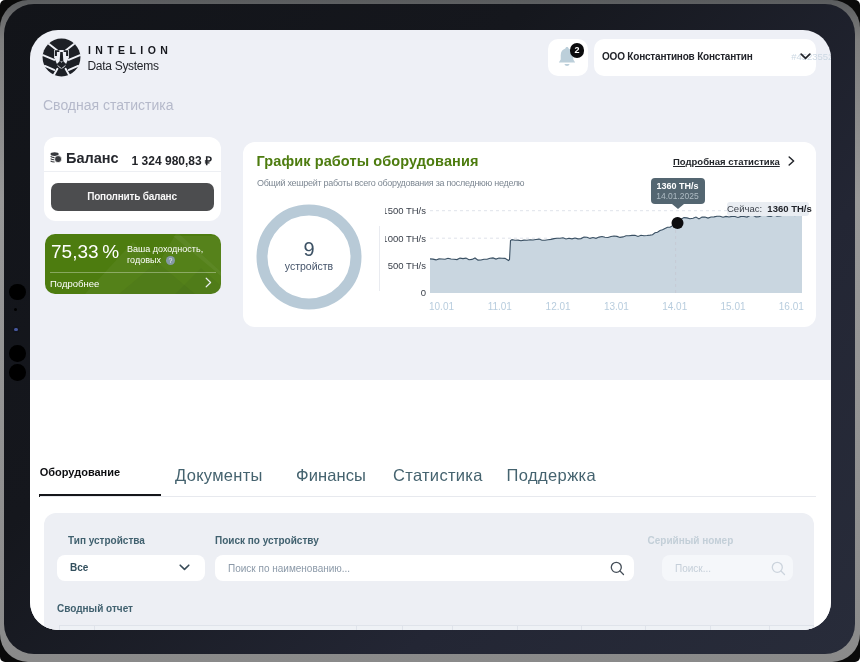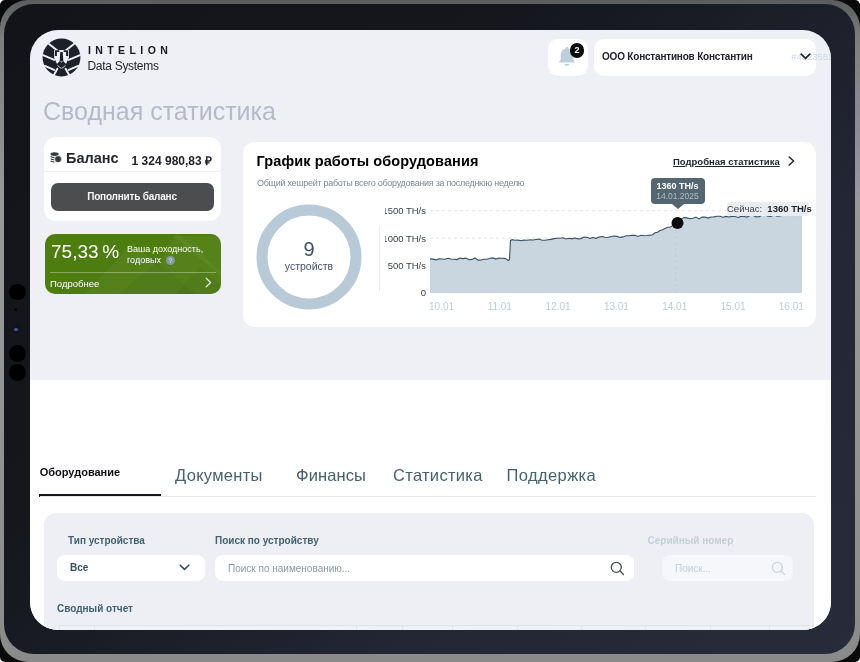--- a/index.html
+++ b/index.html
@@ -46,21 +46,21 @@
       <g fill="#1d2026">
         <path d="M13.2,12.6 L17.8,12.6 L17.8,14.3 L15.3,14.3 L15.3,18.4 L13.2,18.4 Z"></path>
         <path d="M26.8,12.6 L22.2,12.6 L22.2,14.3 L24.7,14.3 L24.7,18.4 L26.8,18.4 Z"></path>
         <polygon points="18.7,14.3 21.3,14.3 21.9,24 18.1,24"></polygon>
         <polygon points="15,26.8 18.4,23.6 20,25.5 21.6,23.6 25,26.8 20,30.9"></polygon>
         <polygon points="17,31.4 23,31.4 21.8,34.8 18.2,34.8"></polygon>
       </g>
     </svg>
     <div class="abs" style="left:58px;top:14.3px;font-size:10.5px;font-weight:bold;letter-spacing:4.4px;color:#16181e;">INTELION</div>
     <div class="abs" style="left:57.5px;top:28.8px;font-size:12px;letter-spacing:-0.3px;color:#23252b;">Data Systems</div>
-    <div class="abs" style="left:13px;top:66.5px;font-size:25px;color:#b5b9ca;">Сводная статистика</div>
+    <div class="abs" style="left:13px;top:66.5px;font-size:14px;color:#b5b9ca;">Сводная статистика</div>
 
     <div class="abs" style="left:518px;top:8.5px;width:40px;height:37px;background:#fff;border-radius:10px;"></div>
     <svg class="abs" style="left:527px;top:16px;" width="20" height="23" viewBox="0 0 20 23">
       <path fill="#bccfda" d="M10 1 C10.9 1 11.6 1.7 11.6 2.6 C14.4 3.4 16.3 5.9 16.3 9.2 L16.3 13.5 L18.2 16.6 L1.8 16.6 L3.7 13.5 L3.7 9.2 C3.7 5.9 5.6 3.4 8.4 2.6 C8.4 1.7 9.1 1 10 1 Z"></path>
       <path fill="#bccfda" d="M7.4 18 A2.7 2.7 0 0 0 12.6 18 Z"></path>
     </svg>
     <div class="abs" style="left:539.6px;top:13.3px;width:14.8px;height:14.8px;background:#0b0b0d;border-radius:50%;color:#fff;font-size:9px;font-weight:bold;text-align:center;line-height:14.8px;">2</div>
 
     <div class="abs" style="left:564px;top:8.5px;width:222px;height:37px;background:#fff;border-radius:10px;"></div>
     <div class="abs" style="left:572px;top:21px;font-size:10px;letter-spacing:-0.2px;font-weight:bold;color:#22242a;white-space:nowrap;">ООО Константинов Константин <span style="font-weight:normal;color:#ccd8e3;font-size:9.5px;letter-spacing:0;margin-left:36px;">#4523552</span></div>
@@ -91,21 +91,21 @@
       <div class="abs" style="left:6px;top:6.5px;font-size:19px;color:#fff;white-space:nowrap;">75,33 %</div>
       <div class="abs" style="left:82px;top:9.5px;font-size:9px;color:#fff;line-height:11.5px;">Ваша доходность,<br>годовых &nbsp;<span style="display:inline-block;width:9px;height:9px;background:#8599a5;border-radius:50%;font-size:7px;text-align:center;line-height:9px;color:#e8edf0;vertical-align:0.5px;">?</span></div>
       <div class="abs" style="left:5px;top:37.5px;width:166px;height:1px;background:rgba(255,255,255,0.33);"></div>
       <div class="abs" style="left:5px;top:43.5px;font-size:9.5px;color:#fff;">Подробнее</div>
       <svg class="abs" style="left:160px;top:43px;" width="7" height="11" viewBox="0 0 7 11">
           <path d="M1.2 1.2 L5.6 5.5 L1.2 9.8" fill="none" stroke="#e8edf0" stroke-width="1.2" stroke-linecap="round" stroke-linejoin="round"></path>
         </svg>
     </div>
 
     <div class="abs" style="left:213px;top:112px;width:573px;height:185px;background:#fff;border-radius:12px;"></div>
-    <div class="abs" style="left:226.5px;top:123px;font-size:14.5px;letter-spacing:0.1px;font-weight:bold;color:#000000;">График работы оборудования</div>
+    <div class="abs" style="left:226.5px;top:123px;font-size:14.5px;letter-spacing:0.1px;font-weight:bold;color:#4d7c0f;">График работы оборудования</div>
     <div class="abs" style="left:643px;top:126px;font-size:9.5px;font-weight:bold;color:#23262b;text-decoration:underline;">Подробная статистика</div>
     <svg class="abs" style="left:758px;top:126px;" width="7" height="10" viewBox="0 0 7 10">
         <path d="M1.2 1 L5.6 5 L1.2 9" fill="none" stroke="#23262b" stroke-width="1.5" stroke-linecap="round" stroke-linejoin="round"></path>
       </svg>
     <div class="abs" style="left:227px;top:147.5px;font-size:9px;letter-spacing:-0.28px;color:#7e8893;">Общий хешрейт работы всего оборудования за последнюю неделю</div>
 
     <svg class="abs" style="left:226px;top:174px;" width="106" height="106" viewBox="0 0 106 106">
       <circle cx="53" cy="53" r="47" fill="none" stroke="#b8cad7" stroke-width="11"></circle>
     </svg>
     <div class="abs" style="left:226px;top:208px;width:106px;text-align:center;font-size:20px;color:#3c5164;">9</div>

